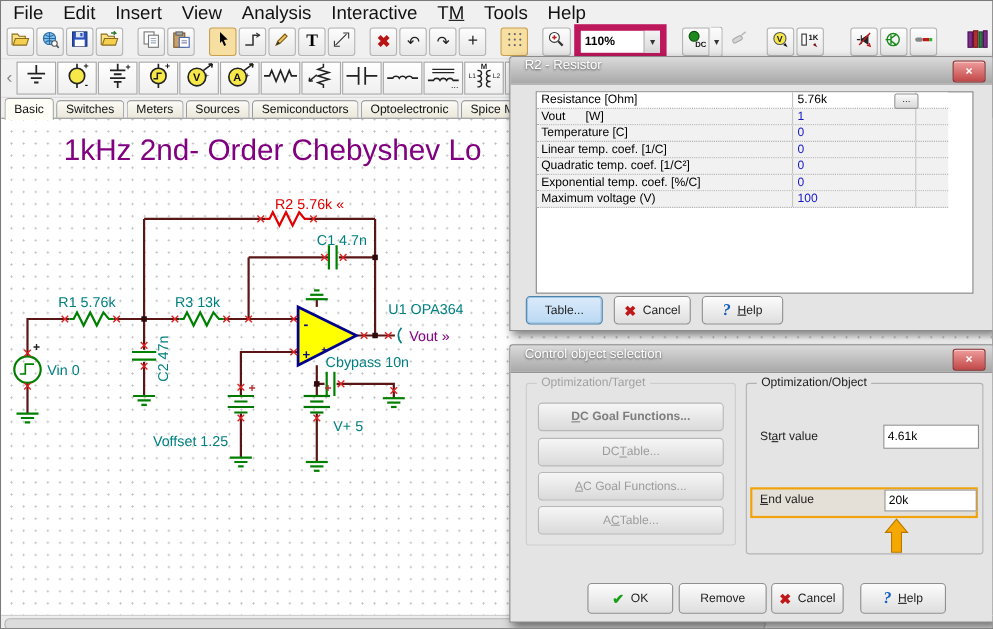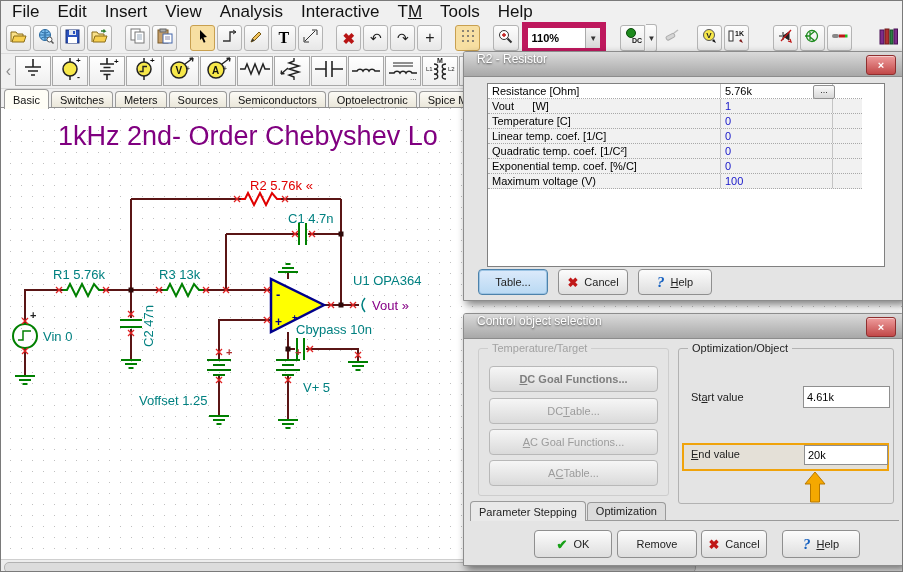--- a/index.html
+++ b/index.html
@@ -579,43 +579,39 @@
     </div>
   </div>
 
   <div class="dlg" style="left:462px;top:312px;width:441px;height:253px;">
     <div class="dlg-title">
       <span>Control object selection</span>
     </div>
     <div class="dlg-close">×</div>
 
     <div class="group disabled" style="left:14px;top:34px;width:189px;height:146px;">
-      <span class="glabel">Temperature/Target</span>
+      <span class="glabel">Optimization/Target</span>
       <div class="gbtn bold" style="top:17px;"><u>D</u>C Goal Functions...</div>
       <div class="gbtn" style="top:49px;">DC <u>T</u>able...</div>
       <div class="gbtn" style="top:80px;"><u>A</u>C Goal Functions...</div>
       <div class="gbtn" style="top:111px;">A<u>C</u> Table...</div>
     </div>
 
     <div class="group" style="left:214px;top:34px;width:214px;height:154px;">
       <span class="glabel">Optimization/Object</span>
       <span class="fldlabel" style="left:12px;top:42px;">St<u>a</u>rt value</span>
       <input class="fld" style="left: 124px; top: 37px; width: 87px; height: 22px;" value="4.61k">
       <div class="hl-rect" style="left:3px;top:94px;width:203px;height:24px;"></div>
       <span class="fldlabel" style="left:12px;top:99px;"><u>E</u>nd value</span>
       <input class="fld" style="left: 125px; top: 96px; width: 84px; height: 20px;" value="20k">
       <svg style="position:absolute;left:124px;top:122px;" width="24" height="32" viewBox="0 0 24 32">
         <path d="M12 1 L22 13 H16.5 V31 H7.5 V13 H2 Z" fill="#f5a800" stroke="#b87800" stroke-width="1"></path>
       </svg>
     </div>
 
-    <div class="dtabs">
-      <div class="dtab active">Parameter Stepping</div>
-      <div class="dtab">Optimization</div>
-    </div>
 
     <div class="btn" style="left:70px;top:216px;width:78px;height:28px;">
       <span class="bi green">✔</span>
       <span>OK</span>
     </div>
     <div class="btn" style="left:153px;top:216px;width:80px;height:28px;">
       <span>Remove</span>
     </div>
     <div class="btn" style="left:237px;top:216px;width:66px;height:28px;">
       <span class="bi red">✖</span>

